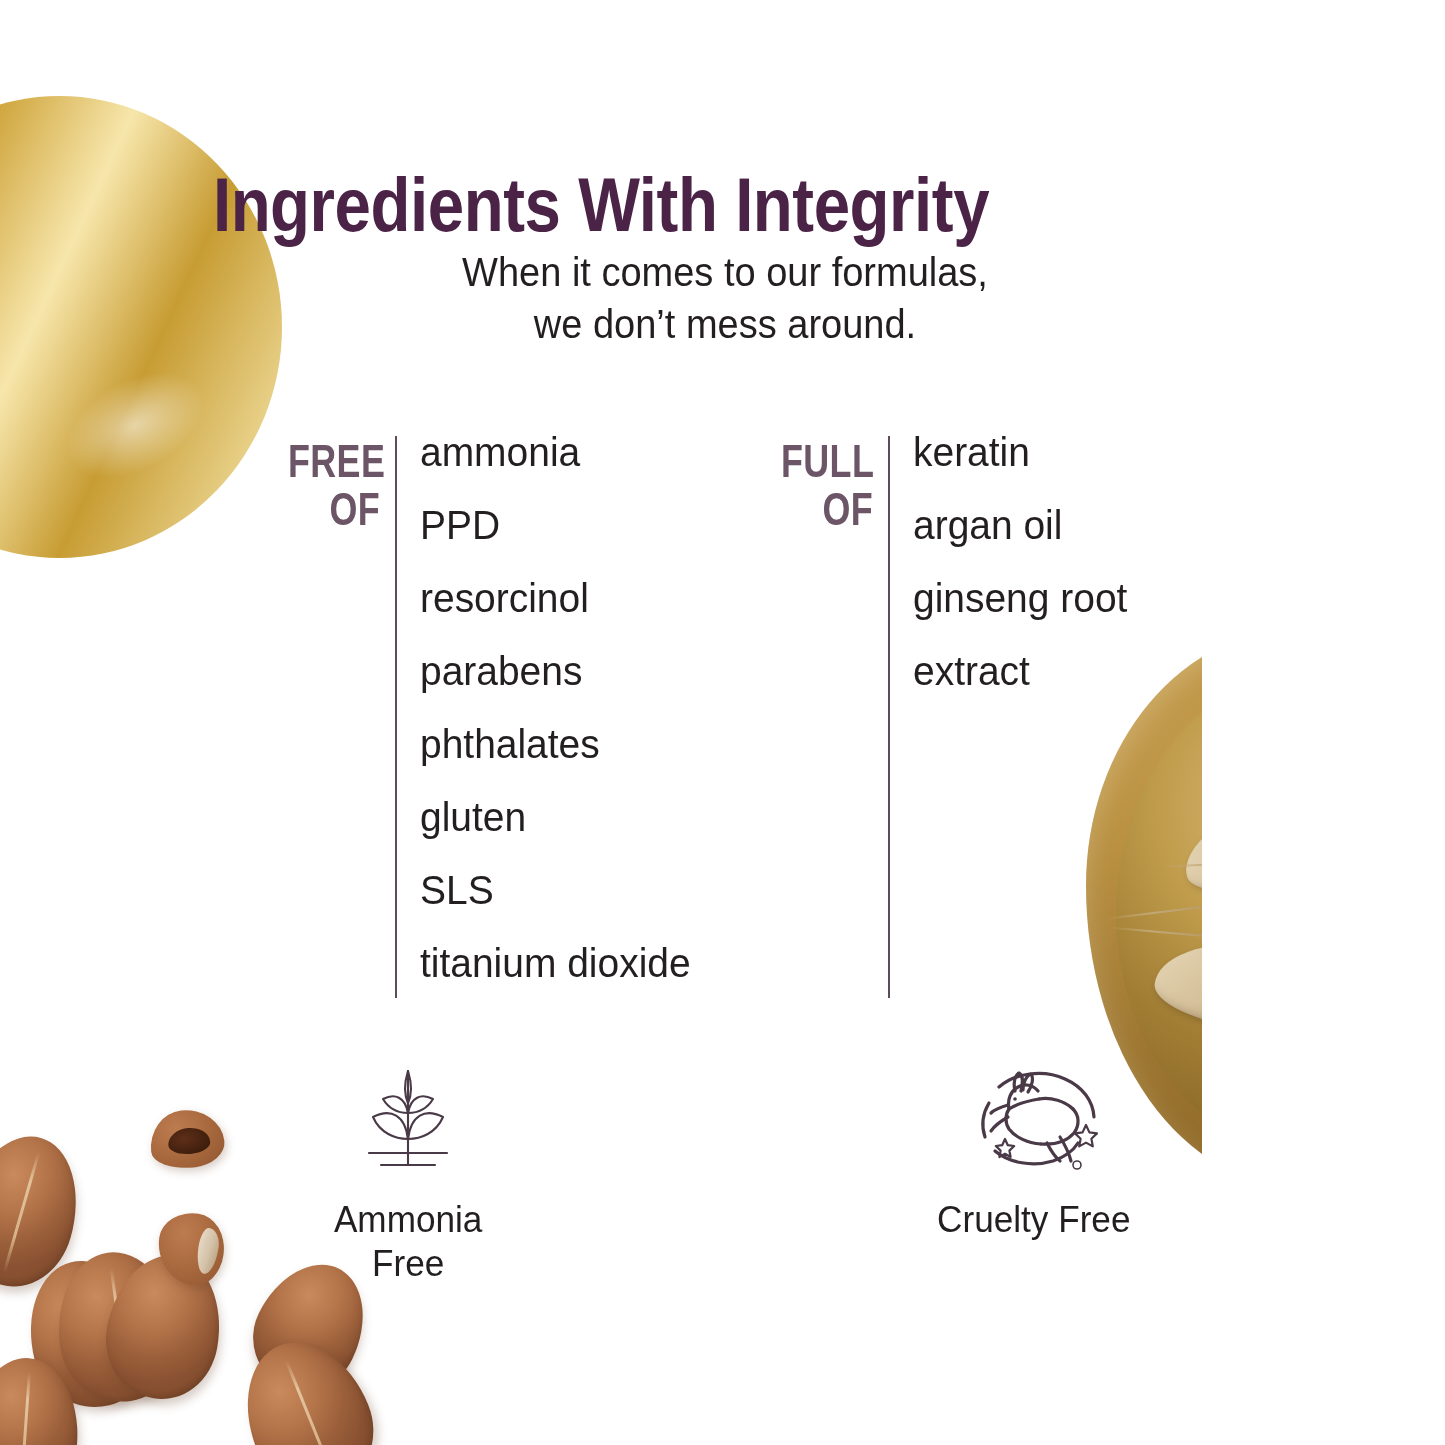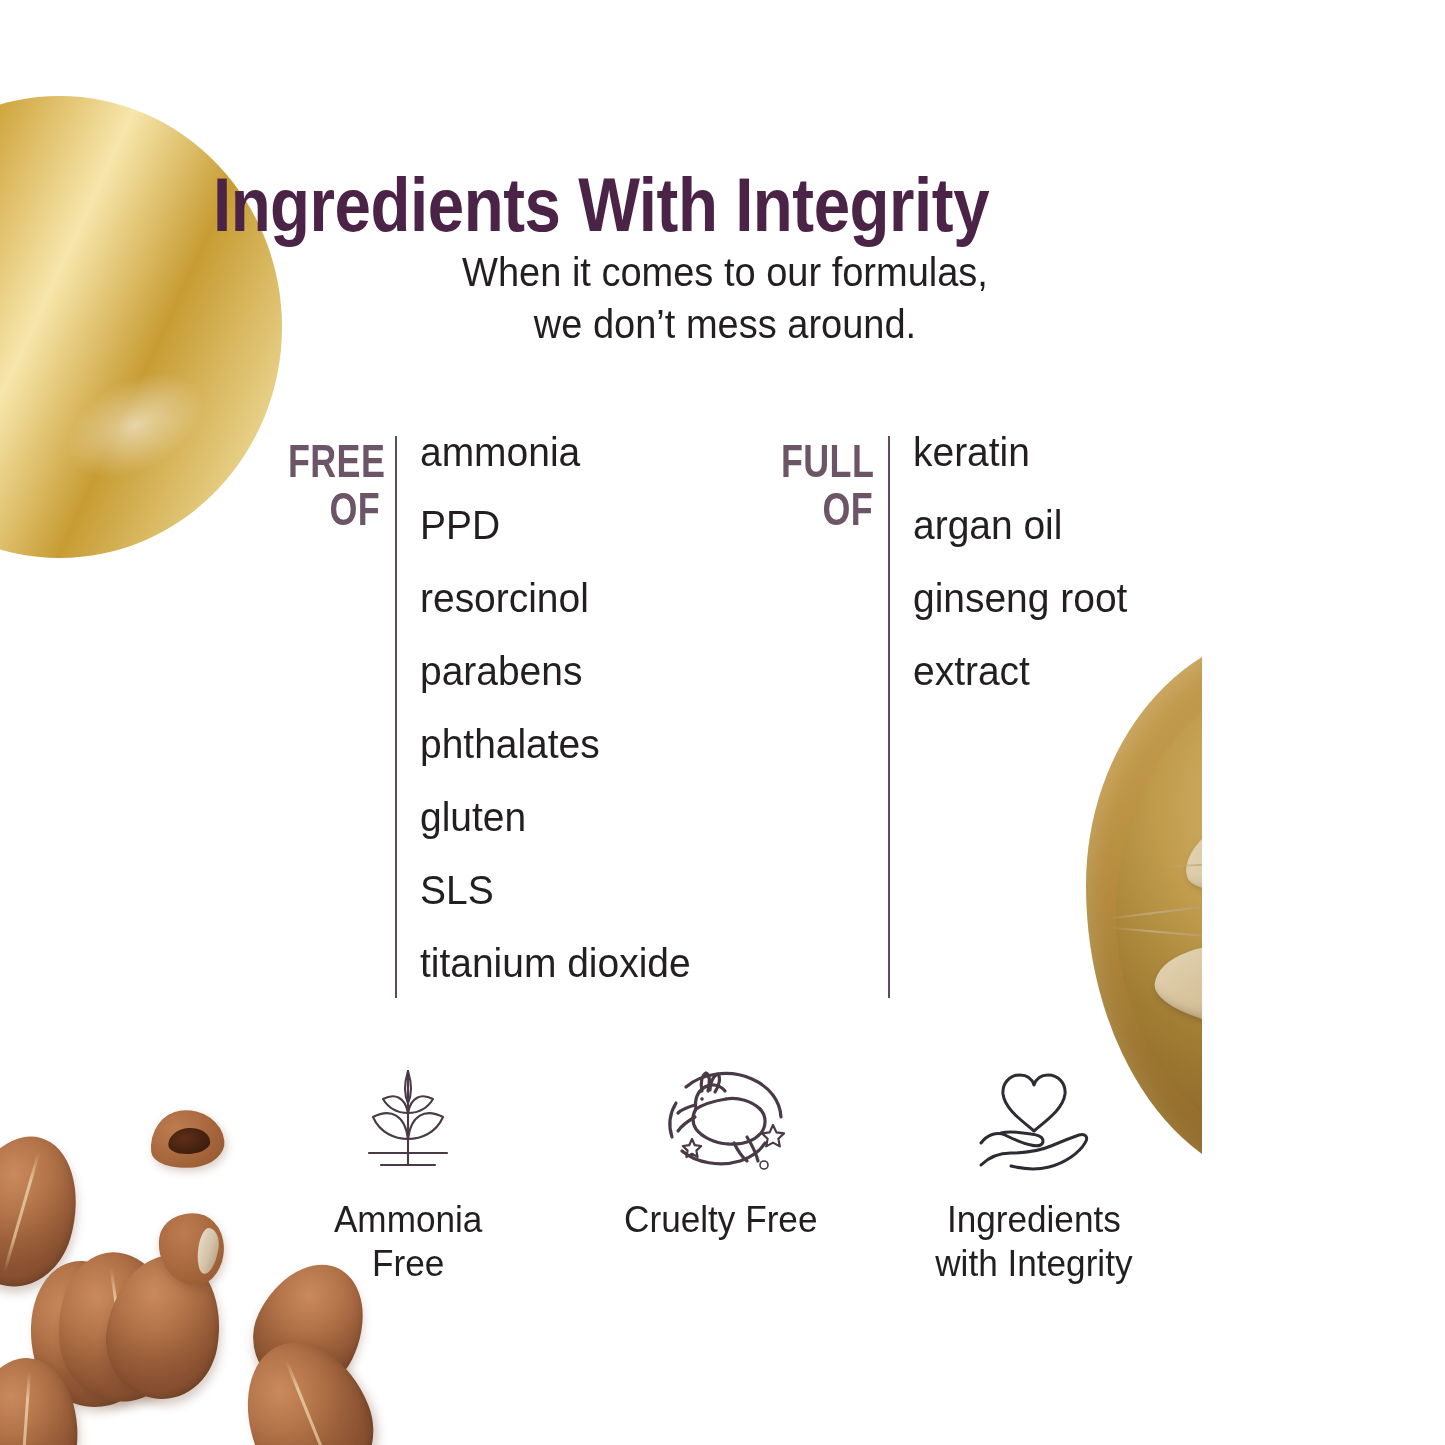--- a/index.html
+++ b/index.html
@@ -439,28 +439,15 @@
           <path d="M125 60 l3.4 7.4 7.6 1 -5.6 5.4 1.4 7.6 -6.8 -3.8 -6.8 3.8 1.4 -7.6 -5.6 -5.4 7.6 -1 z" stroke-width="2.2"></path>
           <path d="M44 74 l2.8 6.2 6.4 .8 -4.8 4.6 1.2 6.4 -5.6 -3.2 -5.6 3.2 1.2 -6.4 -4.8 -4.6 6.4 -.8 z" stroke-width="2.2"></path>
           <circle cx="116" cy="100" r="4" stroke-width="1.6"></circle>
         </svg>
       </div>
       <div class="badge-label">
         <span class="line">Cruelty Free</span>
       </div>
     </div>
 
-    <div class="badge">
-      <div class="badge-icon">
-        <svg width="130" height="112" viewBox="0 0 130 112" fill="none" stroke="#2e2b33" stroke-width="3" stroke-linecap="round" stroke-linejoin="round">
-          <path d="M65 66 C52 55 36 44 34 29 C33 18 41 10 51 10 C58 10 63 14 65 20 C67 14 72 10 79 10 C89 10 97 18 96 29 C94 44 78 55 65 66 Z"></path>
-          <path d="M12 78 C18 70 28 66 36 70 C44 74 52 78 62 80 C70 82 74 80 74 76 C74 72 70 70 62 69 C50 67 40 66 32 68"></path>
-          <path d="M12 100 C20 92 30 88 42 88 C56 88 70 86 82 81 C94 76 104 72 110 70 C116 68 120 72 116 78 C110 88 96 98 80 102 C68 105 54 104 42 101"></path>
-        </svg>
-      </div>
-      <div class="badge-label">
-        <span class="line">Ingredients</span>
-        <span class="line">with Integrity</span>
-      </div>
-    </div>
 
   </div>
 </div>
 
 </body></html>

